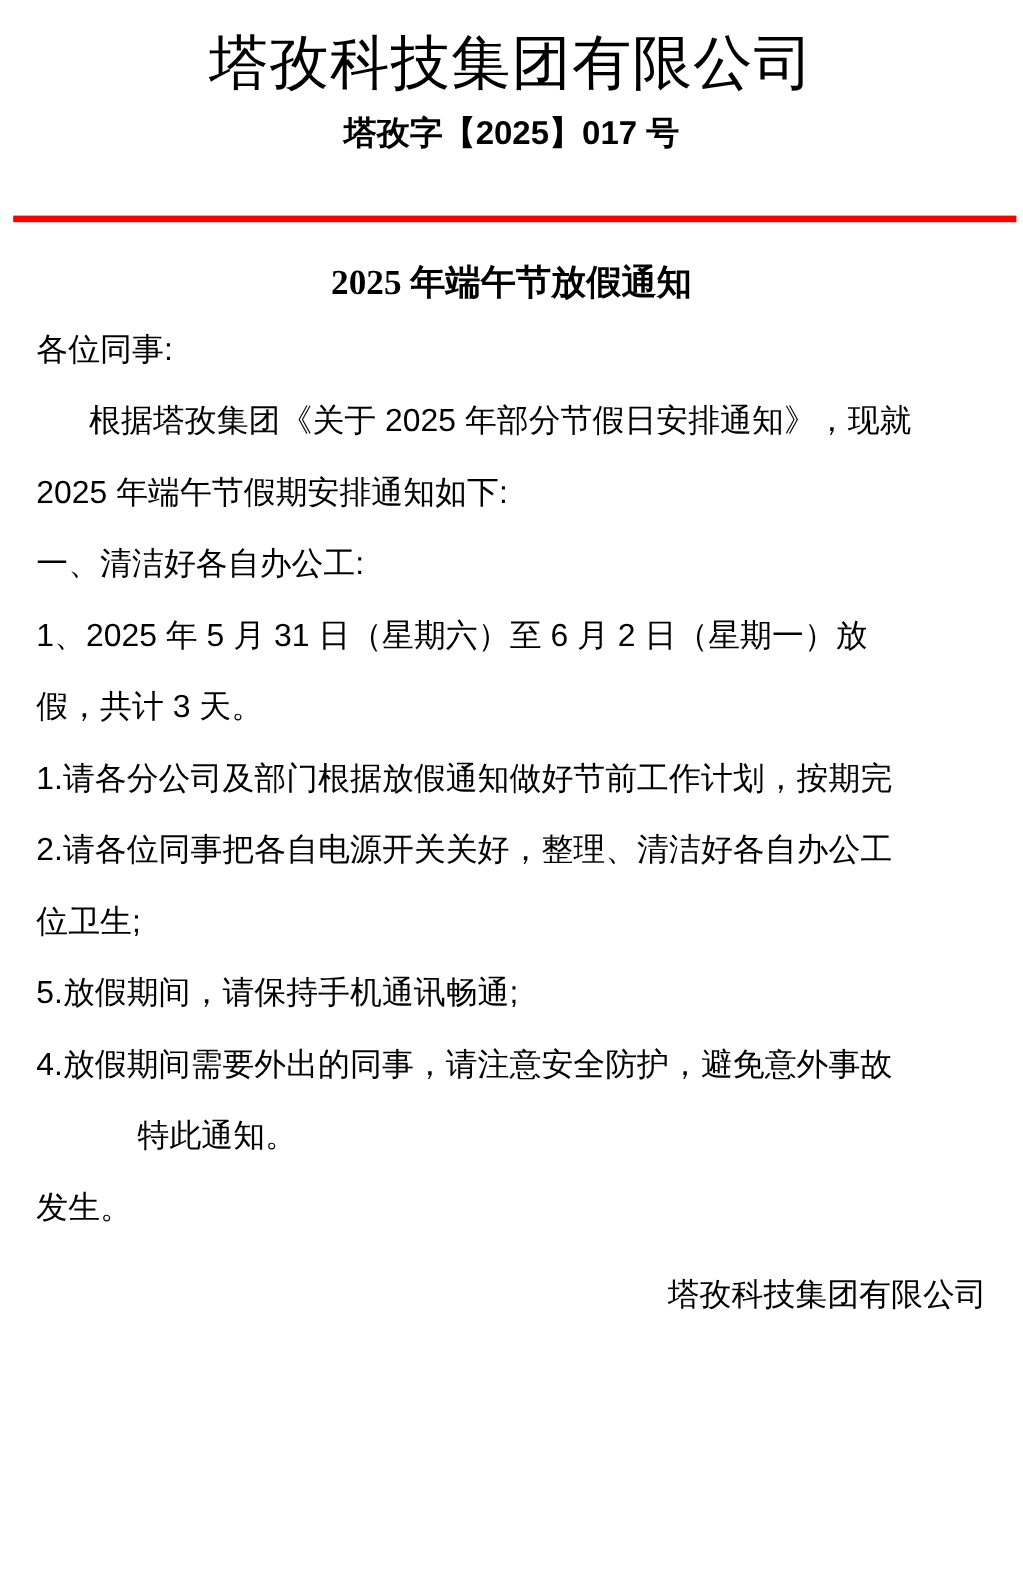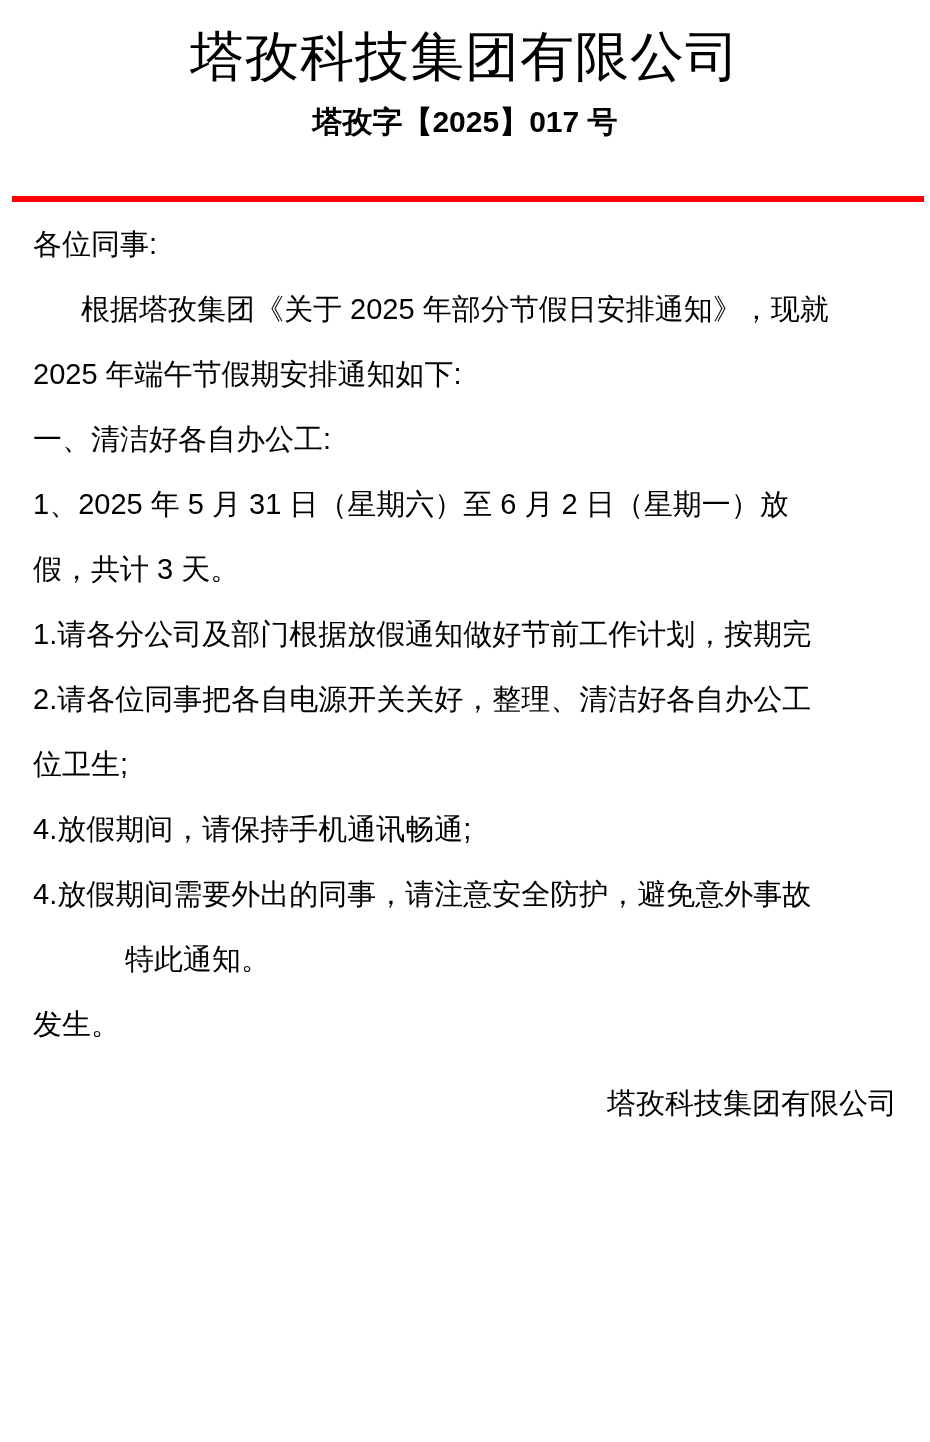--- a/index.html
+++ b/index.html
@@ -73,32 +73,33 @@
 <body>
 
 <div class="page">
 
   <h1 class="company-title">塔孜科技集团有限公司</h1>
 
   <div class="doc-number">塔孜字【2025】017 号</div>
 
   <hr class="red-line" style="background: rgb(255, 0, 0);">
 
+  <h2 class="notice-title">2025 年端午节放假通知</h2>
 
   <div class="notice-body">
       <div class="line">各位同事:</div>
       <div class="line indent-1">根据塔孜集团《关于 2025 年部分节假日安排通知》，现就</div>
       <div class="line">2025 年端午节假期安排通知如下:</div>
       <div class="line">一、清洁好各自办公工:</div>
       <div class="line">1、2025 年 5 月 31 日（星期六）至 6 月 2 日（星期一）放</div>
       <div class="line">假，共计 3 天。</div>
       <div class="line">1.请各分公司及部门根据放假通知做好节前工作计划，按期完</div>
       <div class="line">2.请各位同事把各自电源开关关好，整理、清洁好各自办公工</div>
       <div class="line">位卫生;</div>
-      <div class="line">4.放假期间，请保持手机通讯畅通;</div>
+      <div class="line">5.放假期间，请保持手机通讯畅通;</div>
       <div class="line">4.放假期间需要外出的同事，请注意安全防护，避免意外事故</div>
       <div class="line indent-2">特此通知。</div>
       <div class="line">发生。</div>
     </div>
 
   <div class="signature sig-company">塔孜科技集团有限公司</div>
 
 
 </div>
 

